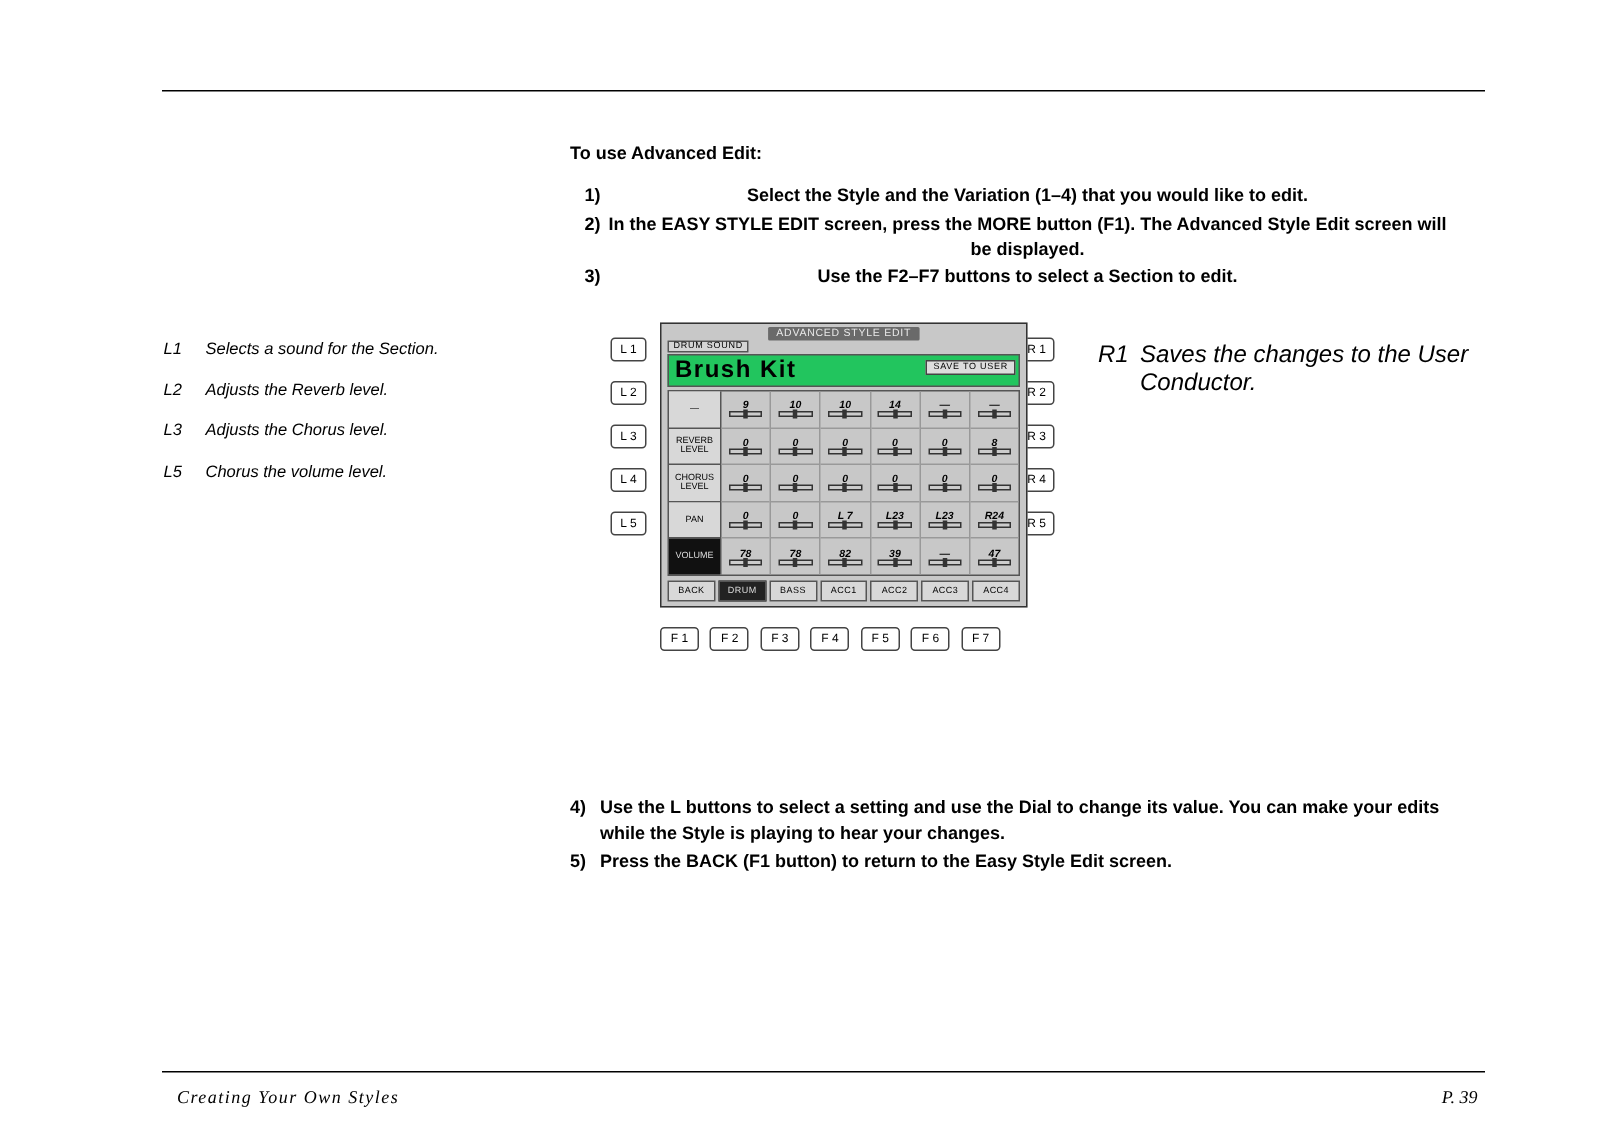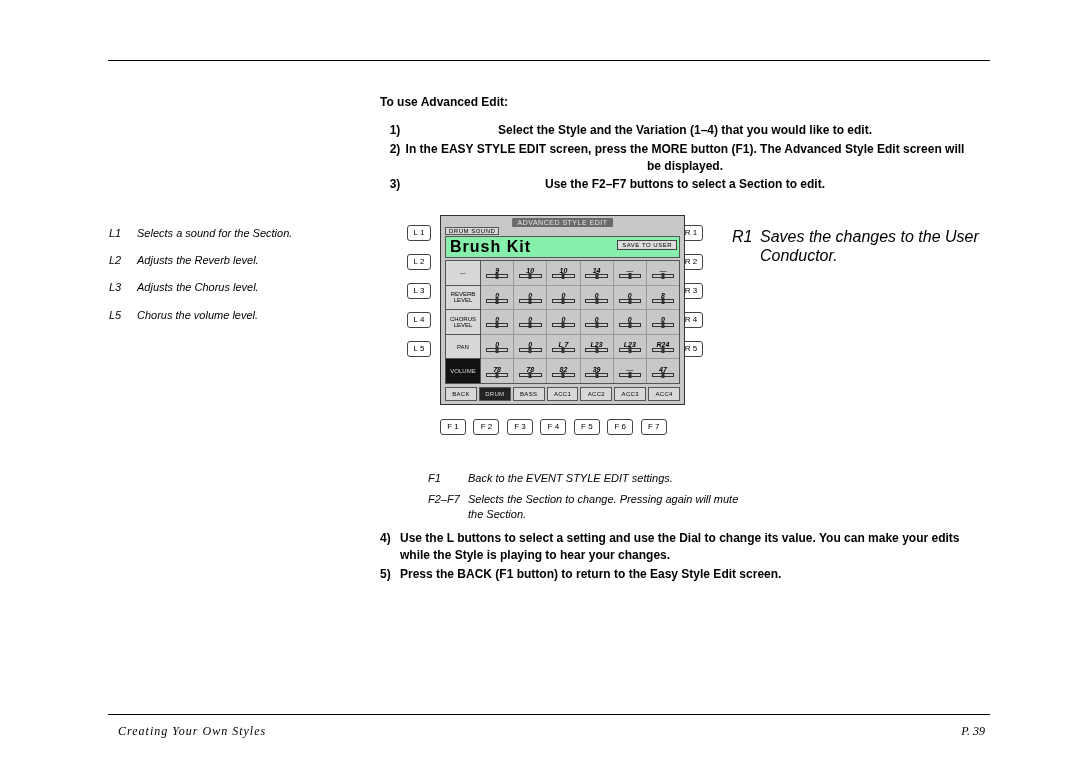--- a/index.html
+++ b/index.html
@@ -40,21 +40,21 @@
   .diagram { position: absolute; left: 407px; top: 215px; }
   .sidekeys-left { position: absolute; left: 0; top: 10px; }
   .sidekeys-right { position: absolute; left: 272px; top: 10px; }
   .keybtn { width: 24px; height: 16px; border: 1px solid #444; border-radius: 3px; font-size: 8px; text-align: center; line-height: 14px; margin-bottom: 13px; background: #fff; }
   .fnkeys { position: absolute; left: 33px; top: 200px; white-space: nowrap; }
   .fnkeys .keybtn { display: inline-block; margin: 0 3px 0 0; width: 26px; }
 
   .lcd { position: absolute; left: 33px; top: 0; width: 245px; height: 190px; border: 1px solid #333; background: #c8c8c8; }
   .lcd-title { position: absolute; left: 50%; transform: translateX(-50%); top: 2px; background: #6a6a6a; color: #e8e8e8; font-size: 7px; padding: 1px 6px; letter-spacing: 0.5px; border-radius: 1px; }
   .lcd-sub { position: absolute; left: 4px; top: 11px; font-size: 6px; border: 1px solid #555; padding: 0 3px; background: #d5d5d5; letter-spacing: 0.5px; }
-  .lcd-top { position: absolute; left: 4px; top: 20px; right: 4px; height: 22px; border: 1px solid #555; background: #86efac; display: flex; align-items: center; }
+  .lcd-top { position: absolute; left: 4px; top: 20px; right: 4px; height: 22px; border: 1px solid #555; background: #22c55e; display: flex; align-items: center; }
   .lcd-kit { font-family: 'Arial Black', Arial, sans-serif; font-weight: 900; font-size: 16px; letter-spacing: 1px; padding-left: 4px; }
   .lcd-save { position: absolute; right: 2px; top: 3px; border: 1px solid #444; font-size: 6px; background: #ddd; padding: 1px 4px; letter-spacing: 0.5px; }
 
   .lcd-grid { position: absolute; left: 4px; top: 44px; right: 4px; bottom: 20px; border: 1px solid #555; display: flex; }
   .param-col { width: 35px; display: flex; flex-direction: column; border-right: 1px solid #555; }
   .param-col .pcell { flex: 1; border-bottom: 1px solid #555; font-size: 6px; display: flex; align-items: center; justify-content: center; background: #d8d8d8; line-height: 1; text-align: center; padding: 0 1px; }
   .param-col .pcell.dark { background: #111; color: #ddd; }
   .param-col .pcell:last-child { border-bottom: none; }
 
   .mixer { flex: 1; display: flex; }
@@ -335,24 +335,20 @@
         <div class="tab dark">DRUM</div>
         <div class="tab">BASS</div>
         <div class="tab">ACC1</div>
         <div class="tab">ACC2</div>
         <div class="tab">ACC3</div>
         <div class="tab">ACC4</div>
       </div>
     </div>
   </div>
 
-  <div class="f-legend">
-    <div class="lrow"><span class="lkey">F1</span><span class="ltxt">Back to the EVENT STYLE EDIT settings.</span></div>
-    <div class="lrow"><span class="lkey">F2–F7</span><span class="ltxt">Selects the Section to change.  Pressing again will mute the Section.</span></div>
-  </div>
 
   <div class="steps2">
     <div class="row"><span class="num">4)</span><span class="body">Use the L buttons to select a setting and use the Dial to change its value.   You can make your edits while the Style is playing to hear your changes.</span></div>
     <div class="row"><span class="num">5)</span><span class="body">Press the BACK (F1 button) to return to the Easy Style Edit screen.</span></div>
   </div>
 
   <div class="rule-bottom"></div>
   <div class="footer-left">Creating Your Own Styles</div>
   <div class="footer-right">P. 39</div>
 </div>

